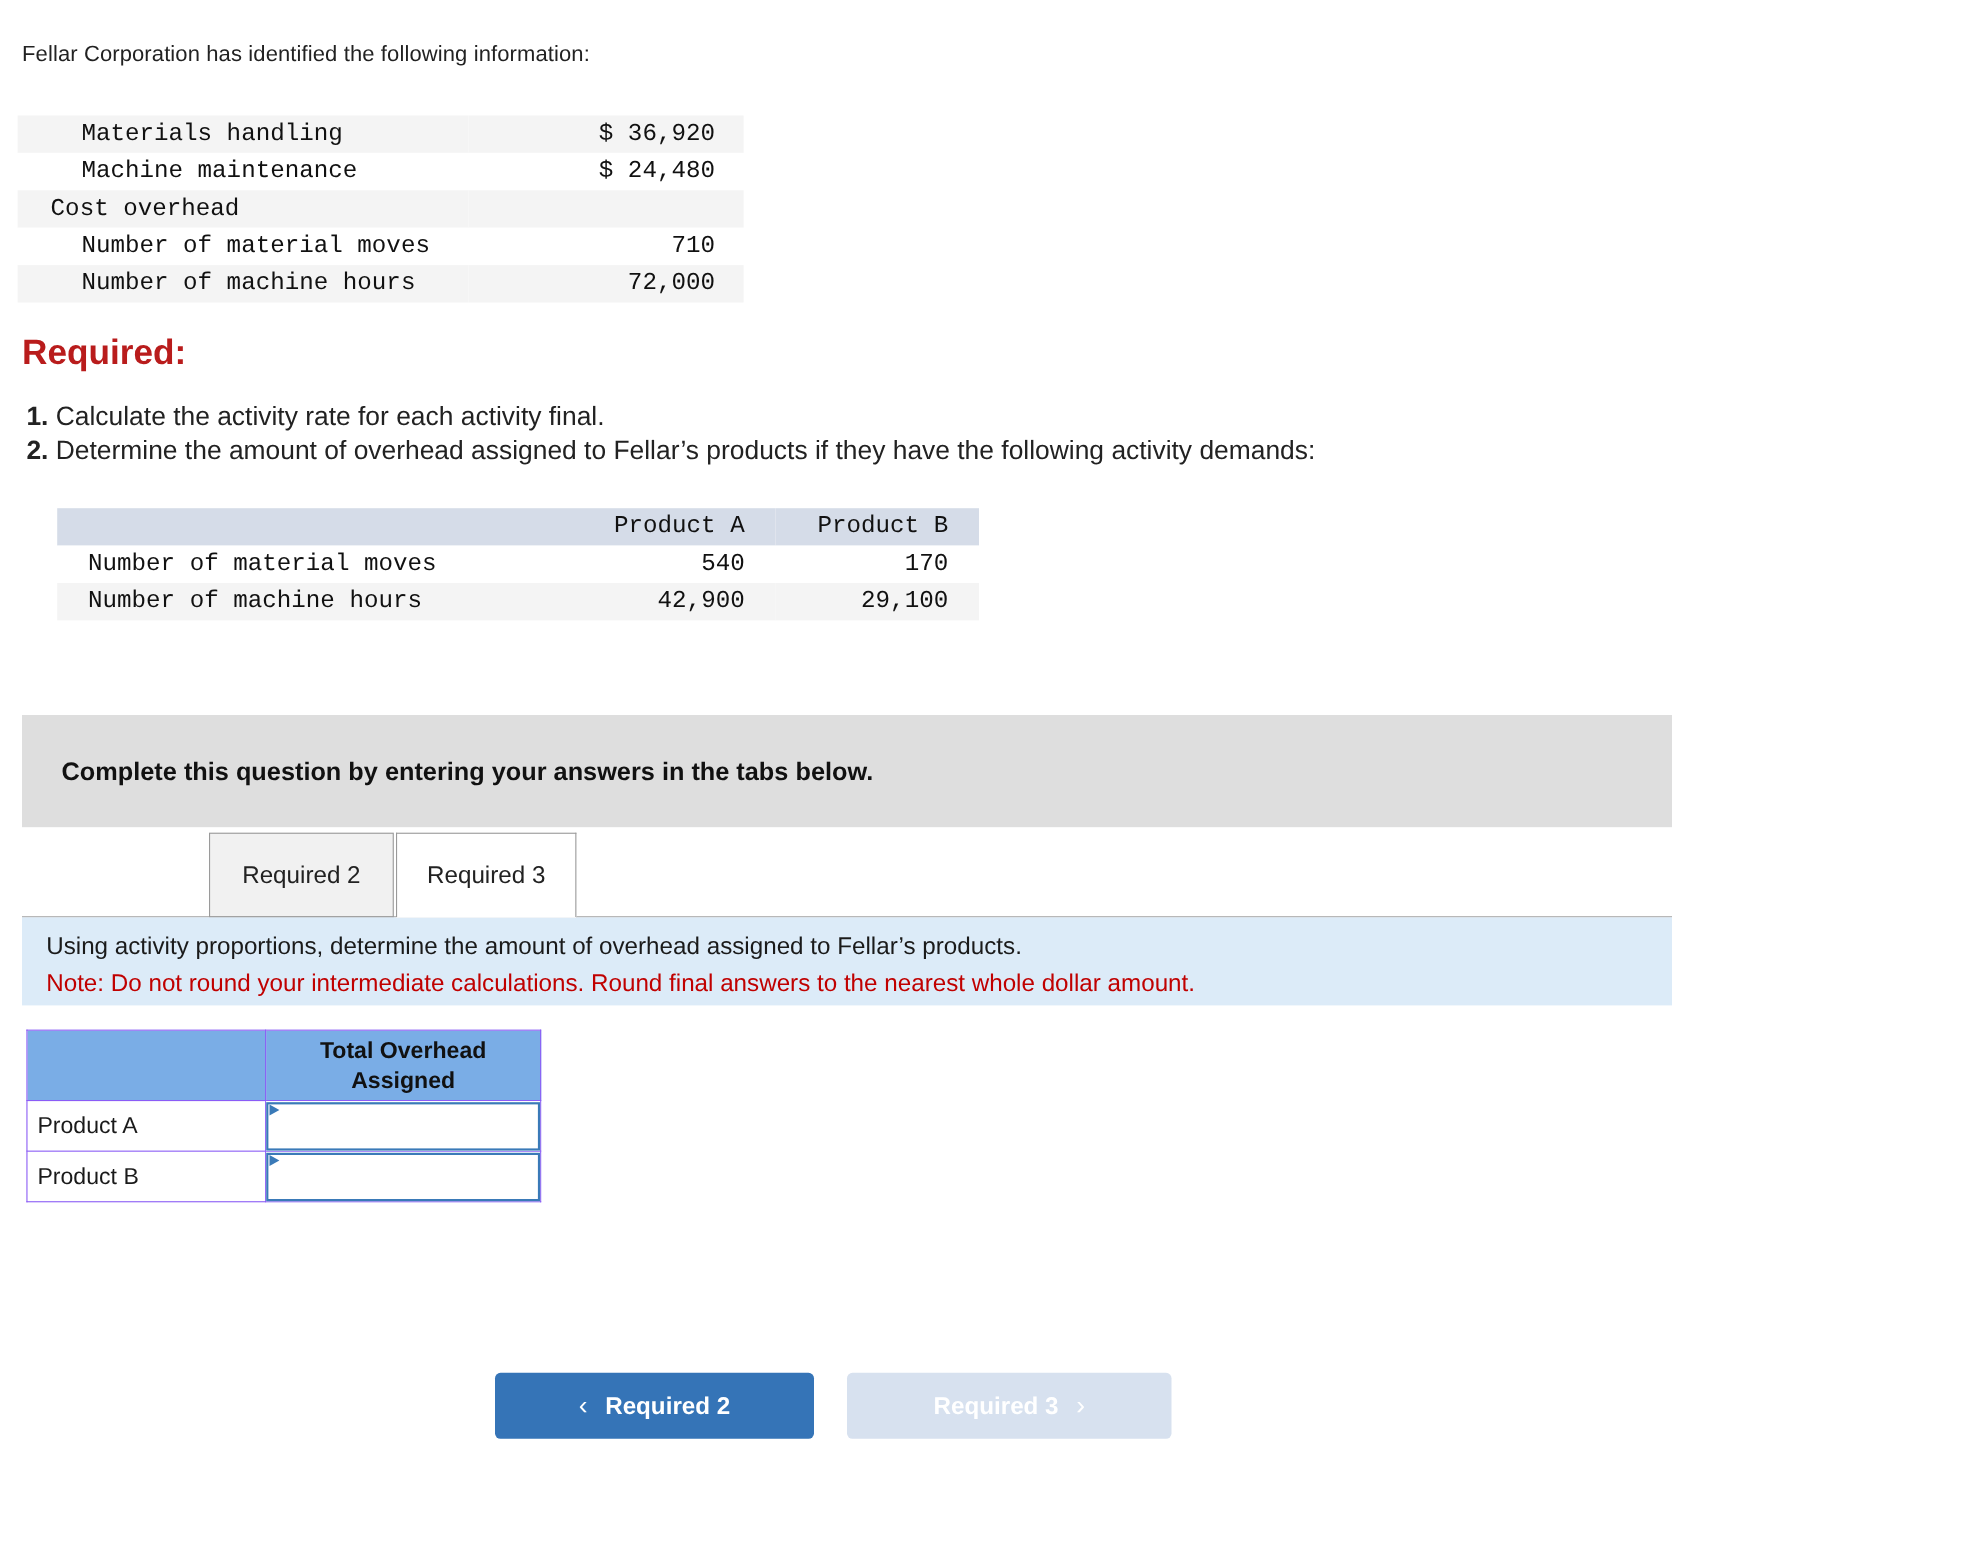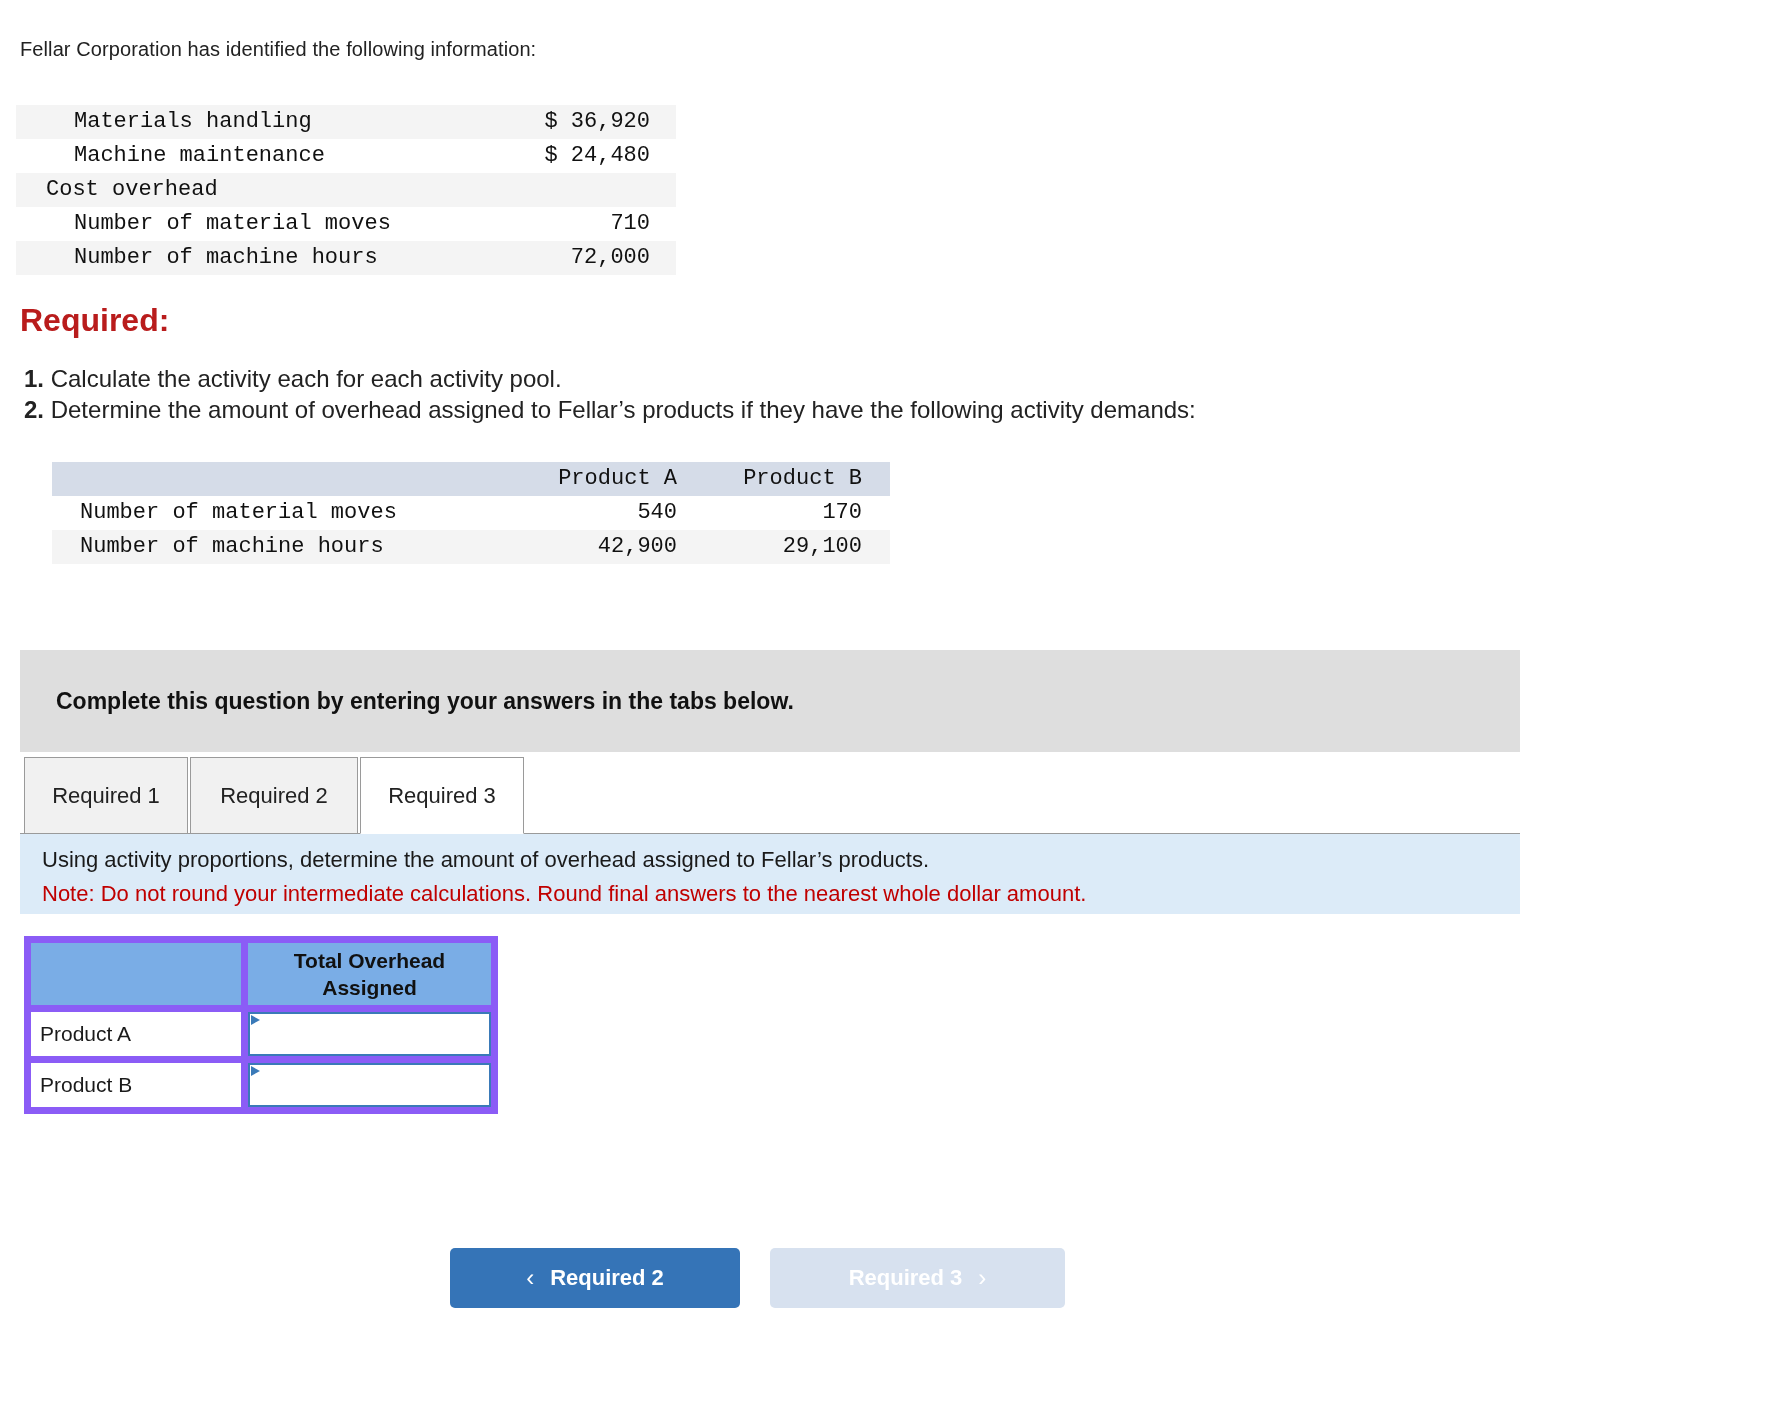--- a/index.html
+++ b/index.html
@@ -112,21 +112,21 @@
   .infobox .line1 { font-size: 22px; color: #1a1a1a; line-height: 34px; }
   .infobox .line2 { font-size: 22px; color: #c00000; line-height: 34px; }
 
   
   .answer-grid {
     position: absolute;
     left: 24px; top: 936px;
     border-collapse: collapse;
   }
   .answer-grid td {
-    border: 7px solid #8b5cf6;
+    border: 1px solid #8b5cf6;
     height: 46px;
     font-size: 21px;
   }
   .answer-grid td.hcorner { width: 217px; background: #7aade6; }
   .answer-grid td.hhead {
     width: 250px; background: #7aade6;
     text-align: center; font-weight: bold; color: #111;
     line-height: 27px; padding: 4px 6px;
   }
   .answer-grid tr.hrow td { height: 64px; }
@@ -206,21 +206,21 @@
         <td class="lbl indent">Number of machine hours</td>
         <td class="val">72,000</td>
       </tr>
     </tbody>
   </table>
 
   <div class="req-head">Required:</div>
 
   <div class="req-item" id="req1">
     <span class="num">1.</span>
-    <span>Calculate the activity each for each activity pool.</span>
+    <span>Calculate the activity rate for each activity final.</span>
   </div>
   <div class="req-item" id="req2">
     <span class="num">2.</span>
     <span>Determine the amount of overhead assigned to Fellar’s products if they have the following activity demands:</span>
   </div>
 
   <table class="mono-table" id="demand-table">
     <thead>
       <tr>
         <td class="lbl"></td>
@@ -240,23 +240,20 @@
         <td class="col">29,100</td>
       </tr>
     </tbody>
   </table>
 
   <div class="banner">
     <div class="banner-text">Complete this question by entering your answers in the tabs below.</div>
   </div>
 
   <div class="tabstrip">
-    <div class="tab" id="tab0">
-      <span>Required 1</span>
-    </div>
     <div class="tab" id="tab1">
       <span>Required 2</span>
     </div>
     <div class="tab active" id="tab2">
       <span>Required 3</span>
     </div>
   </div>
   <div class="tab-underline"></div>
 
   <div class="infobox">

